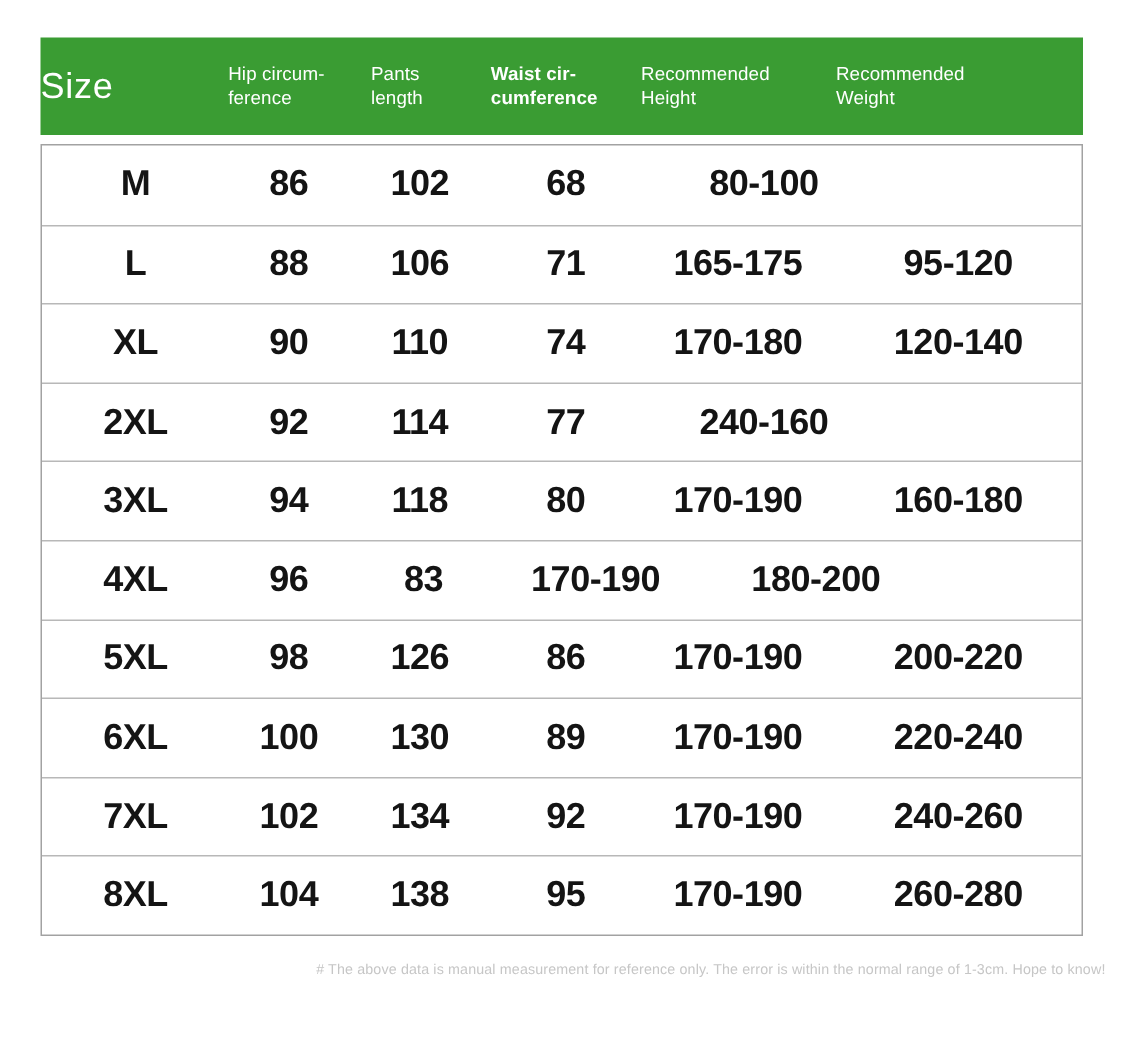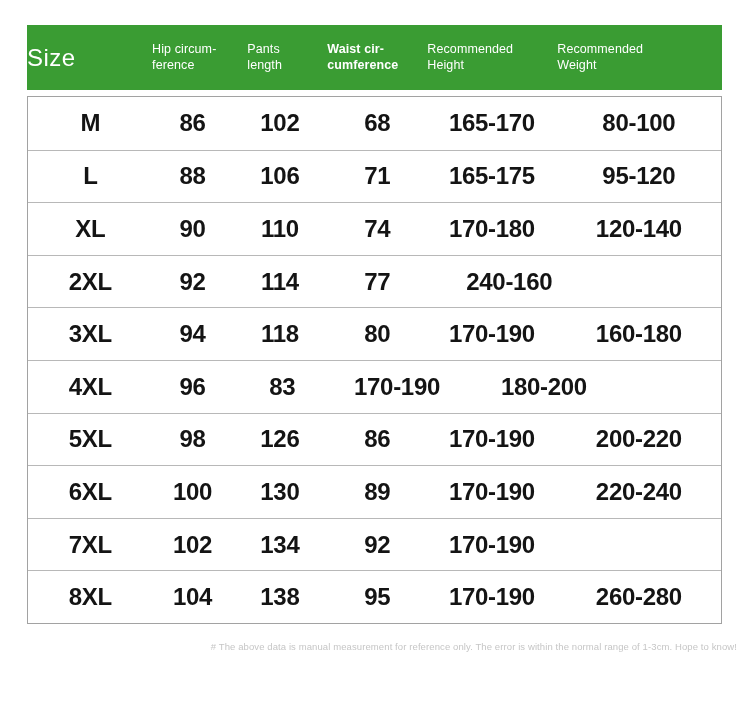--- a/index.html
+++ b/index.html
@@ -97,21 +97,20 @@
         <span class="hline">Weight</span>
       </div>
     </div>
 
     <div class="tbody">
       <div class="tr">
         <div class="td col1">M</div>
         <div class="td col2">86</div>
         <div class="td col3">102</div>
         <div class="td col4">68</div>
-        <div class="td col5">165-170</div>
         <div class="td col6">80-100</div>
       </div>
 
       <div class="tr">
         <div class="td col1">L</div>
         <div class="td col2">88</div>
         <div class="td col3">106</div>
         <div class="td col4">71</div>
         <div class="td col5">165-175</div>
         <div class="td col6">95-120</div>
@@ -168,20 +167,21 @@
         <div class="td col5">170-190</div>
         <div class="td col6">220-240</div>
       </div>
 
       <div class="tr">
         <div class="td col1">7XL</div>
         <div class="td col2">102</div>
         <div class="td col3">134</div>
         <div class="td col4">92</div>
         <div class="td col5">170-190</div>
+        <div class="td col6">240-260</div>
       </div>
 
       <div class="tr">
         <div class="td col1">8XL</div>
         <div class="td col2">104</div>
         <div class="td col3">138</div>
         <div class="td col4">95</div>
         <div class="td col5">170-190</div>
         <div class="td col6">260-280</div>
       </div>

